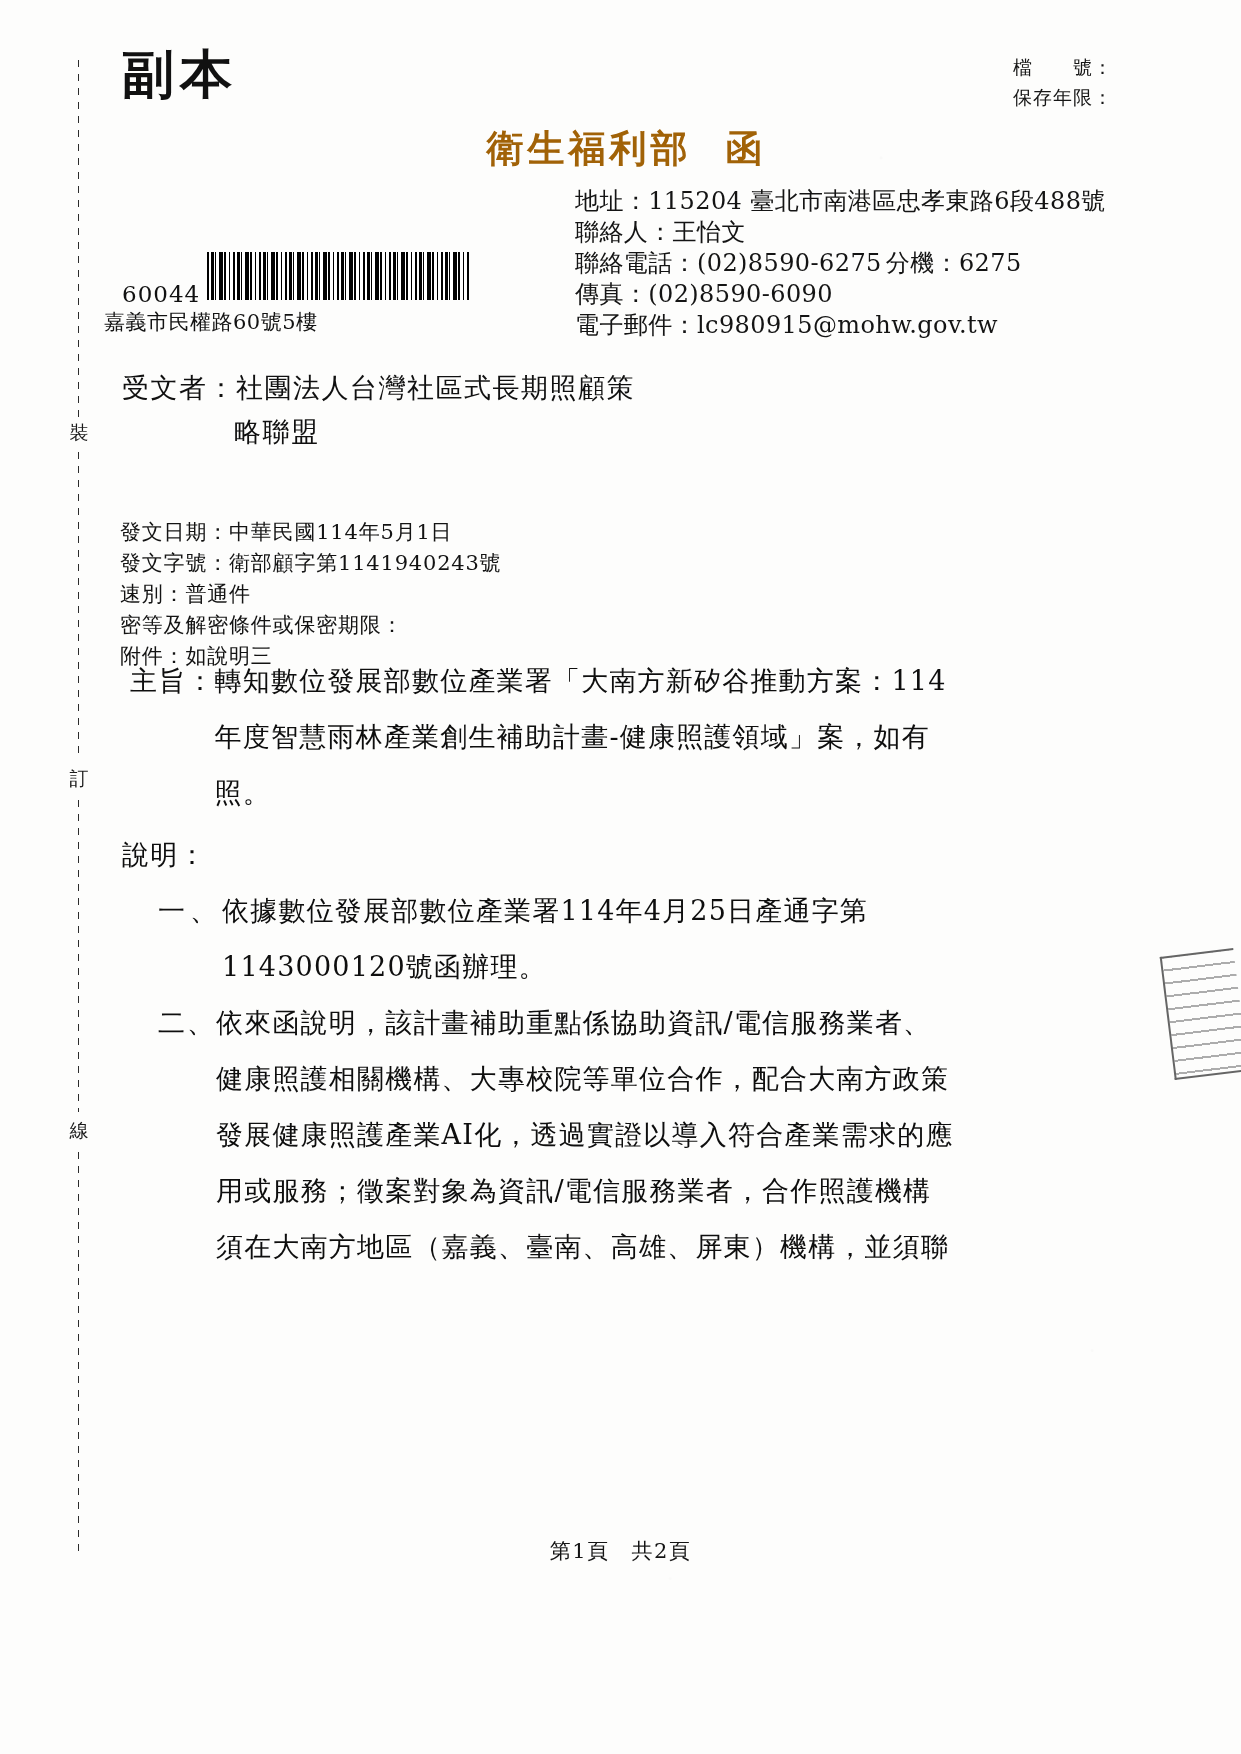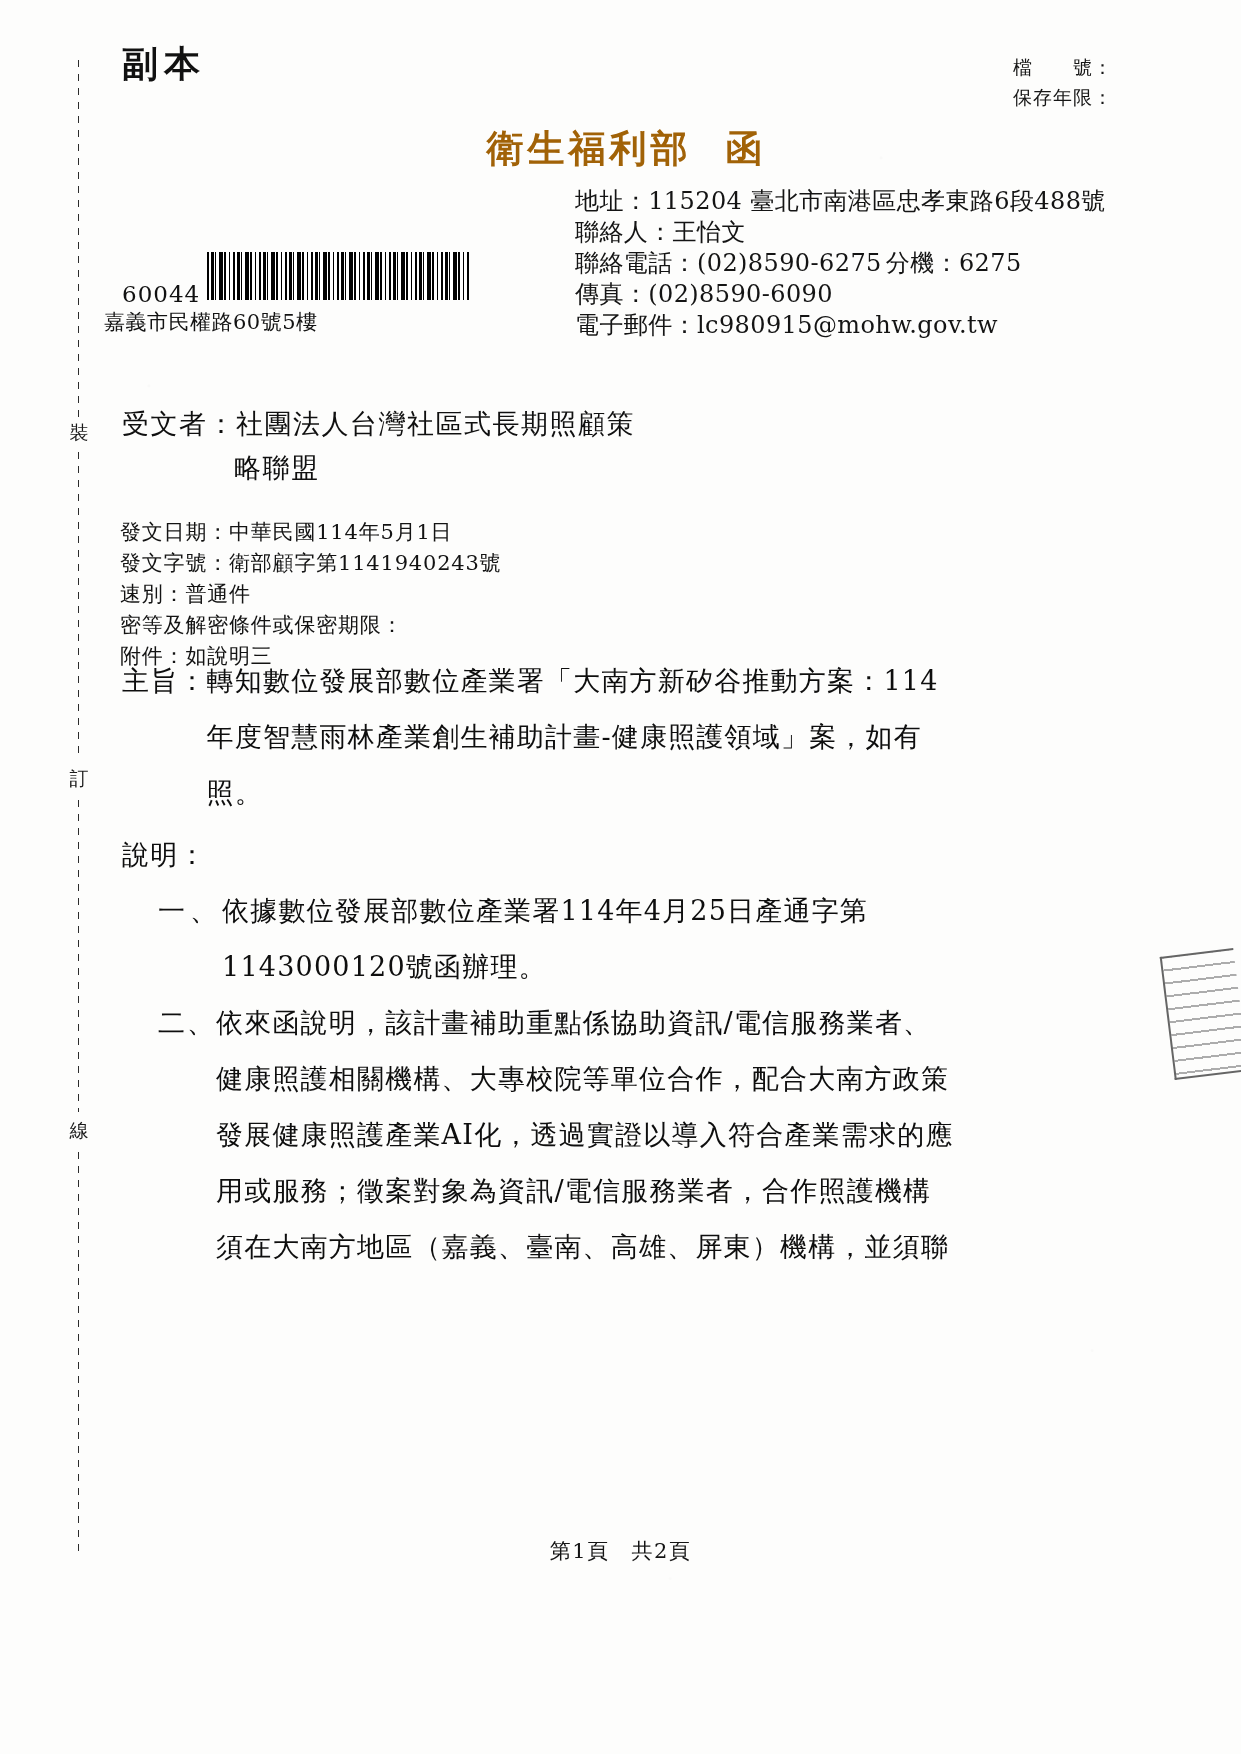--- a/index.html
+++ b/index.html
@@ -51,21 +51,21 @@
     text-align: center;
     letter-spacing: 0;
   }
 
   
   .copy-stamp {
     position: absolute;
     left: 122px;
     top: 40px;
     font-family: "DejaVu Serif", serif;
-    font-size: 36px;
+    font-size: 52px;
     font-weight: 700;
     letter-spacing: 6px;
     color: #111;
   }
   .file-meta {
     position: absolute;
     right: 128px;
     top: 52px;
     font-size: 19px;
     line-height: 30px;
@@ -134,21 +134,20 @@
   
   .recipient {
     position: absolute;
     left: 122px;
     top: 366px;
     font-size: 27px;
     line-height: 44px;
     letter-spacing: 1.5px;
     color: #101010;
     width: 700px;
-    margin-top: 36px;
   }
   .recipient .cont { display: block; padding-left: 112px; }
 
   
   .meta-block {
     position: absolute;
     left: 120px;
     top: 472px;
     font-size: 21px;
     line-height: 31px;
@@ -164,20 +163,21 @@
     top: 653px;
     width: 905px;
     font-size: 27px;
     line-height: 56px;
     letter-spacing: 1.2px;
     color: #0e0e0e;
   }
   .sec {
     display: flex;
     align-items: flex-end;
+    margin-left: 8px;
   }
   .sec-label {
     flex: 0 0 auto;
     white-space: nowrap;
   }
   .sec-text {
     flex: 1 1 auto;
     text-align: justify;
     text-justify: inter-character;
   }

